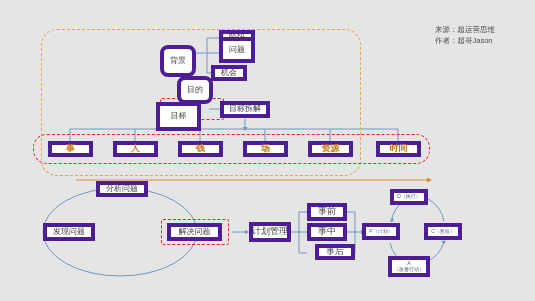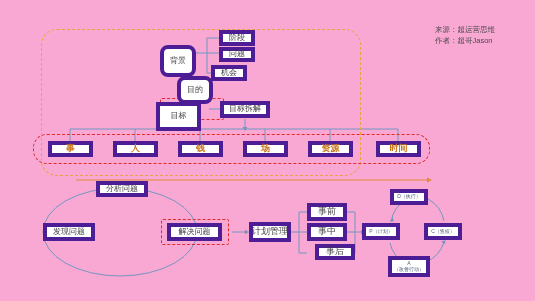--- a/index.html
+++ b/index.html
@@ -7,21 +7,21 @@
     padding: 0;
     background: #ffffff;
   }
   body {
     font-family: "Liberation Sans", "DejaVu Sans", sans-serif;
   }
   #canvas {
     position: relative;
     width: 535px;
     height: 301px;
-    background: #f9a8d4;
+    background: #e5e5e5;
     overflow: hidden;
   }
   svg.layer {
     position: absolute;
     left: 0;
     top: 0;
     width: 535px;
     height: 301px;
     pointer-events: none;
   }
@@ -174,21 +174,21 @@
   </svg>
 
   <div class="credit" style="left:435px; top:25px;">
     <div>来源：超运营思维</div>
     <div>作者：超哥Jason</div>
   </div>
 
   <div class="node" style="left:160px; top:45px; width:36px; height:32px;border-radius:8px;">背景</div>
 
   <div class="node" style="left:219px; top:30px; width:36px; height:16px;">阶段</div>
-  <div class="node" style="left:219px; top:47px; width:36px; height:15px;">问题</div>
+  <div class="node" style="left:219px; top:37px; width:36px; height:26px;">问题</div>
   <div class="node" style="left:211px; top:65px; width:36px; height:16px;">机会</div>
 
   <div class="node" style="left:177px; top:76px; width:36px; height:28px;border-radius:8px;">目的</div>
 
   <div class="node" style="left:156px; top:102px; width:45px; height:29px;">目标</div>
 
   <div class="node" style="left:220px; top:101px; width:50px; height:17px;">目标拆解</div>
 
   <div class="node orange" style="left:48px; top:141px; width:45px; height:16px;">事</div>
   <div class="node orange" style="left:113px; top:141px; width:45px; height:16px;">人</div>

